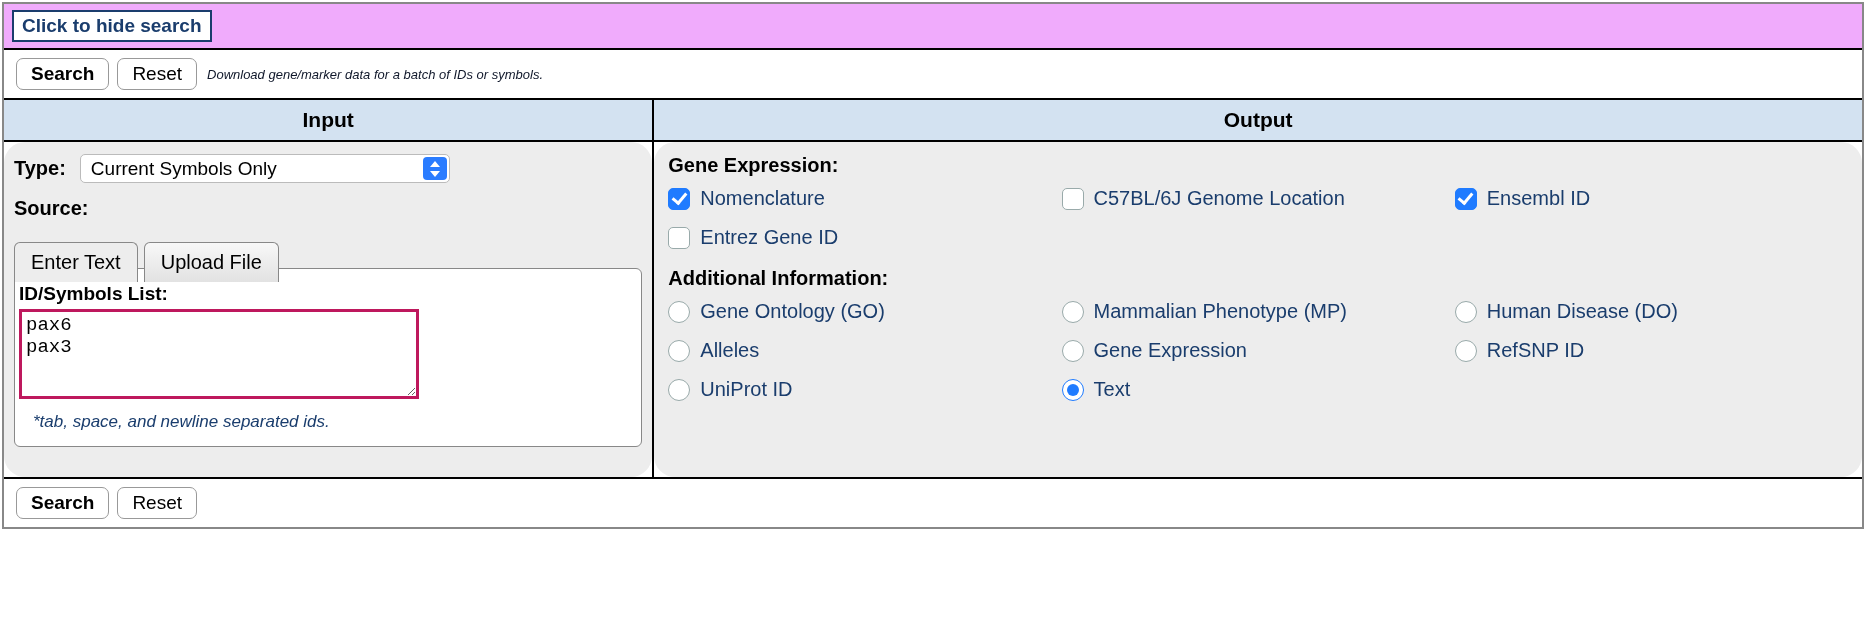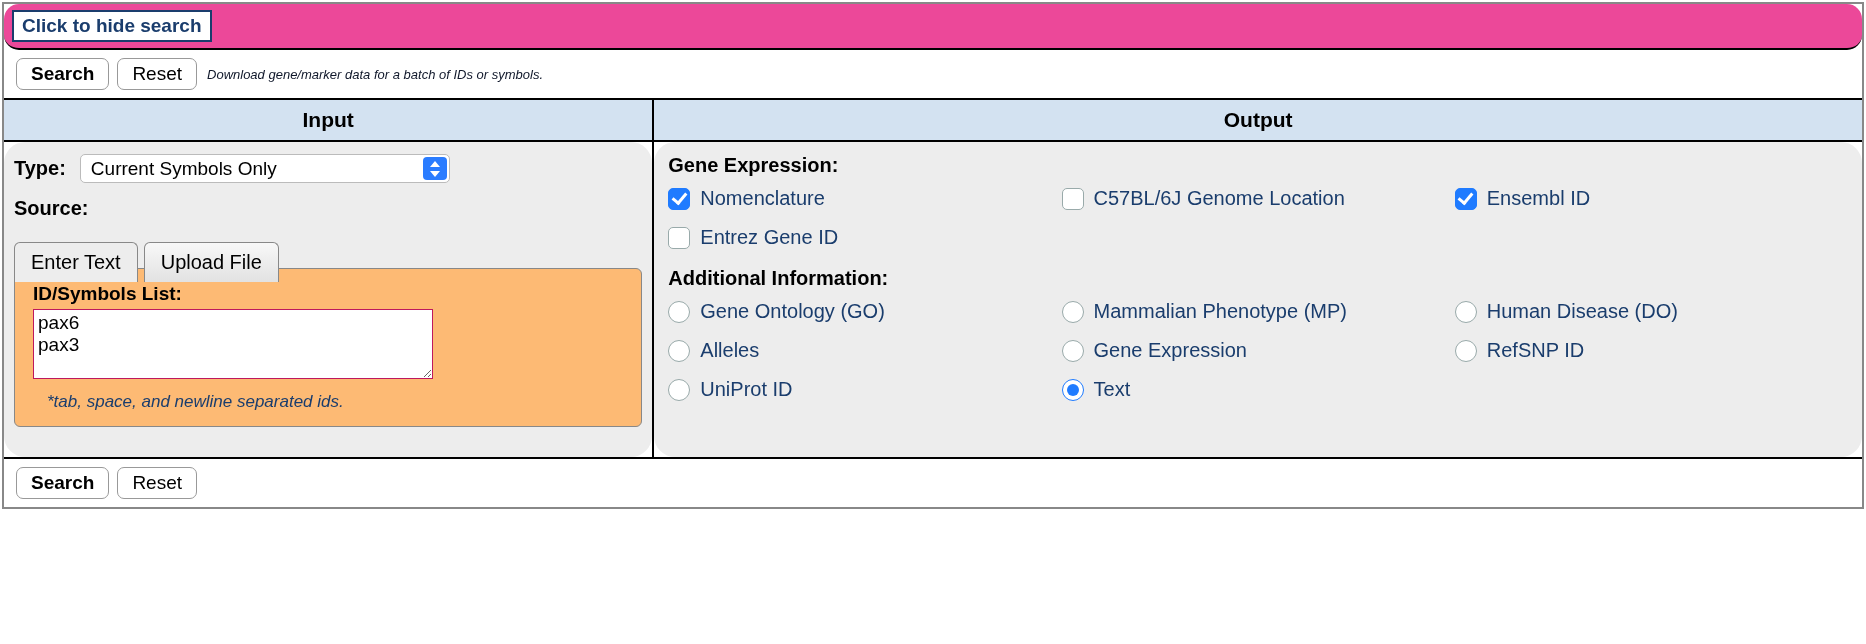--- a/index.html
+++ b/index.html
@@ -8,24 +8,23 @@
     font-family: Verdana, Arial, sans-serif;
     font-size: 18px;
     background: #fff;
     color: #000;
     padding: 2px;
   }
   .outer {
     border: 2px solid #888;
   }
   .hide-bar {
-    background: #ec4899;
+    background: #f0abfc;
     padding: 6px 8px;
     border-bottom: 2px solid #000;
-    border-radius: 15px;
   }
   .hide-btn {
     display: inline-block;
     background: #fff;
     border: 2px solid #1a3d6d;
     color: #1a3d6d;
     font-weight: bold;
     padding: 3px 8px;
     font-size: 19px;
     cursor: pointer;
@@ -130,31 +129,31 @@
   .tab.active {
     background: #ededed;
     z-index: 2;
   }
   .tab.inactive {
     background: linear-gradient(#f8f8f8,#e2e2e2);
   }
   .tab-panel {
     border: 1px solid #888;
     border-radius: 0 6px 6px 6px;
-    padding: 14px 18px;
-    background: #fdba74;
+    padding: 14px 4px;
+    background: #ffffff;
     margin-top: 0;
   }
   .ids-lbl { font-weight: bold; font-size:19px; display:block; margin-bottom:4px;}
   textarea.ids {
     width: 400px;
-    height: 70px;
+    height: 90px;
     font-size: 19px;
-    font-family: Liberation Sans, sans-serif;
-    border: 1px solid #be185d;
+    font-family: Liberation Mono, monospace;
+    border: 3px solid #be185d;
     resize: both;
     background:#fff;
     padding:2px 4px;
   }
   .hint {
     color:#1a3d6d;
     font-style: italic;
     font-size: 17px;
     margin: 8px 0 0 14px;
   }

